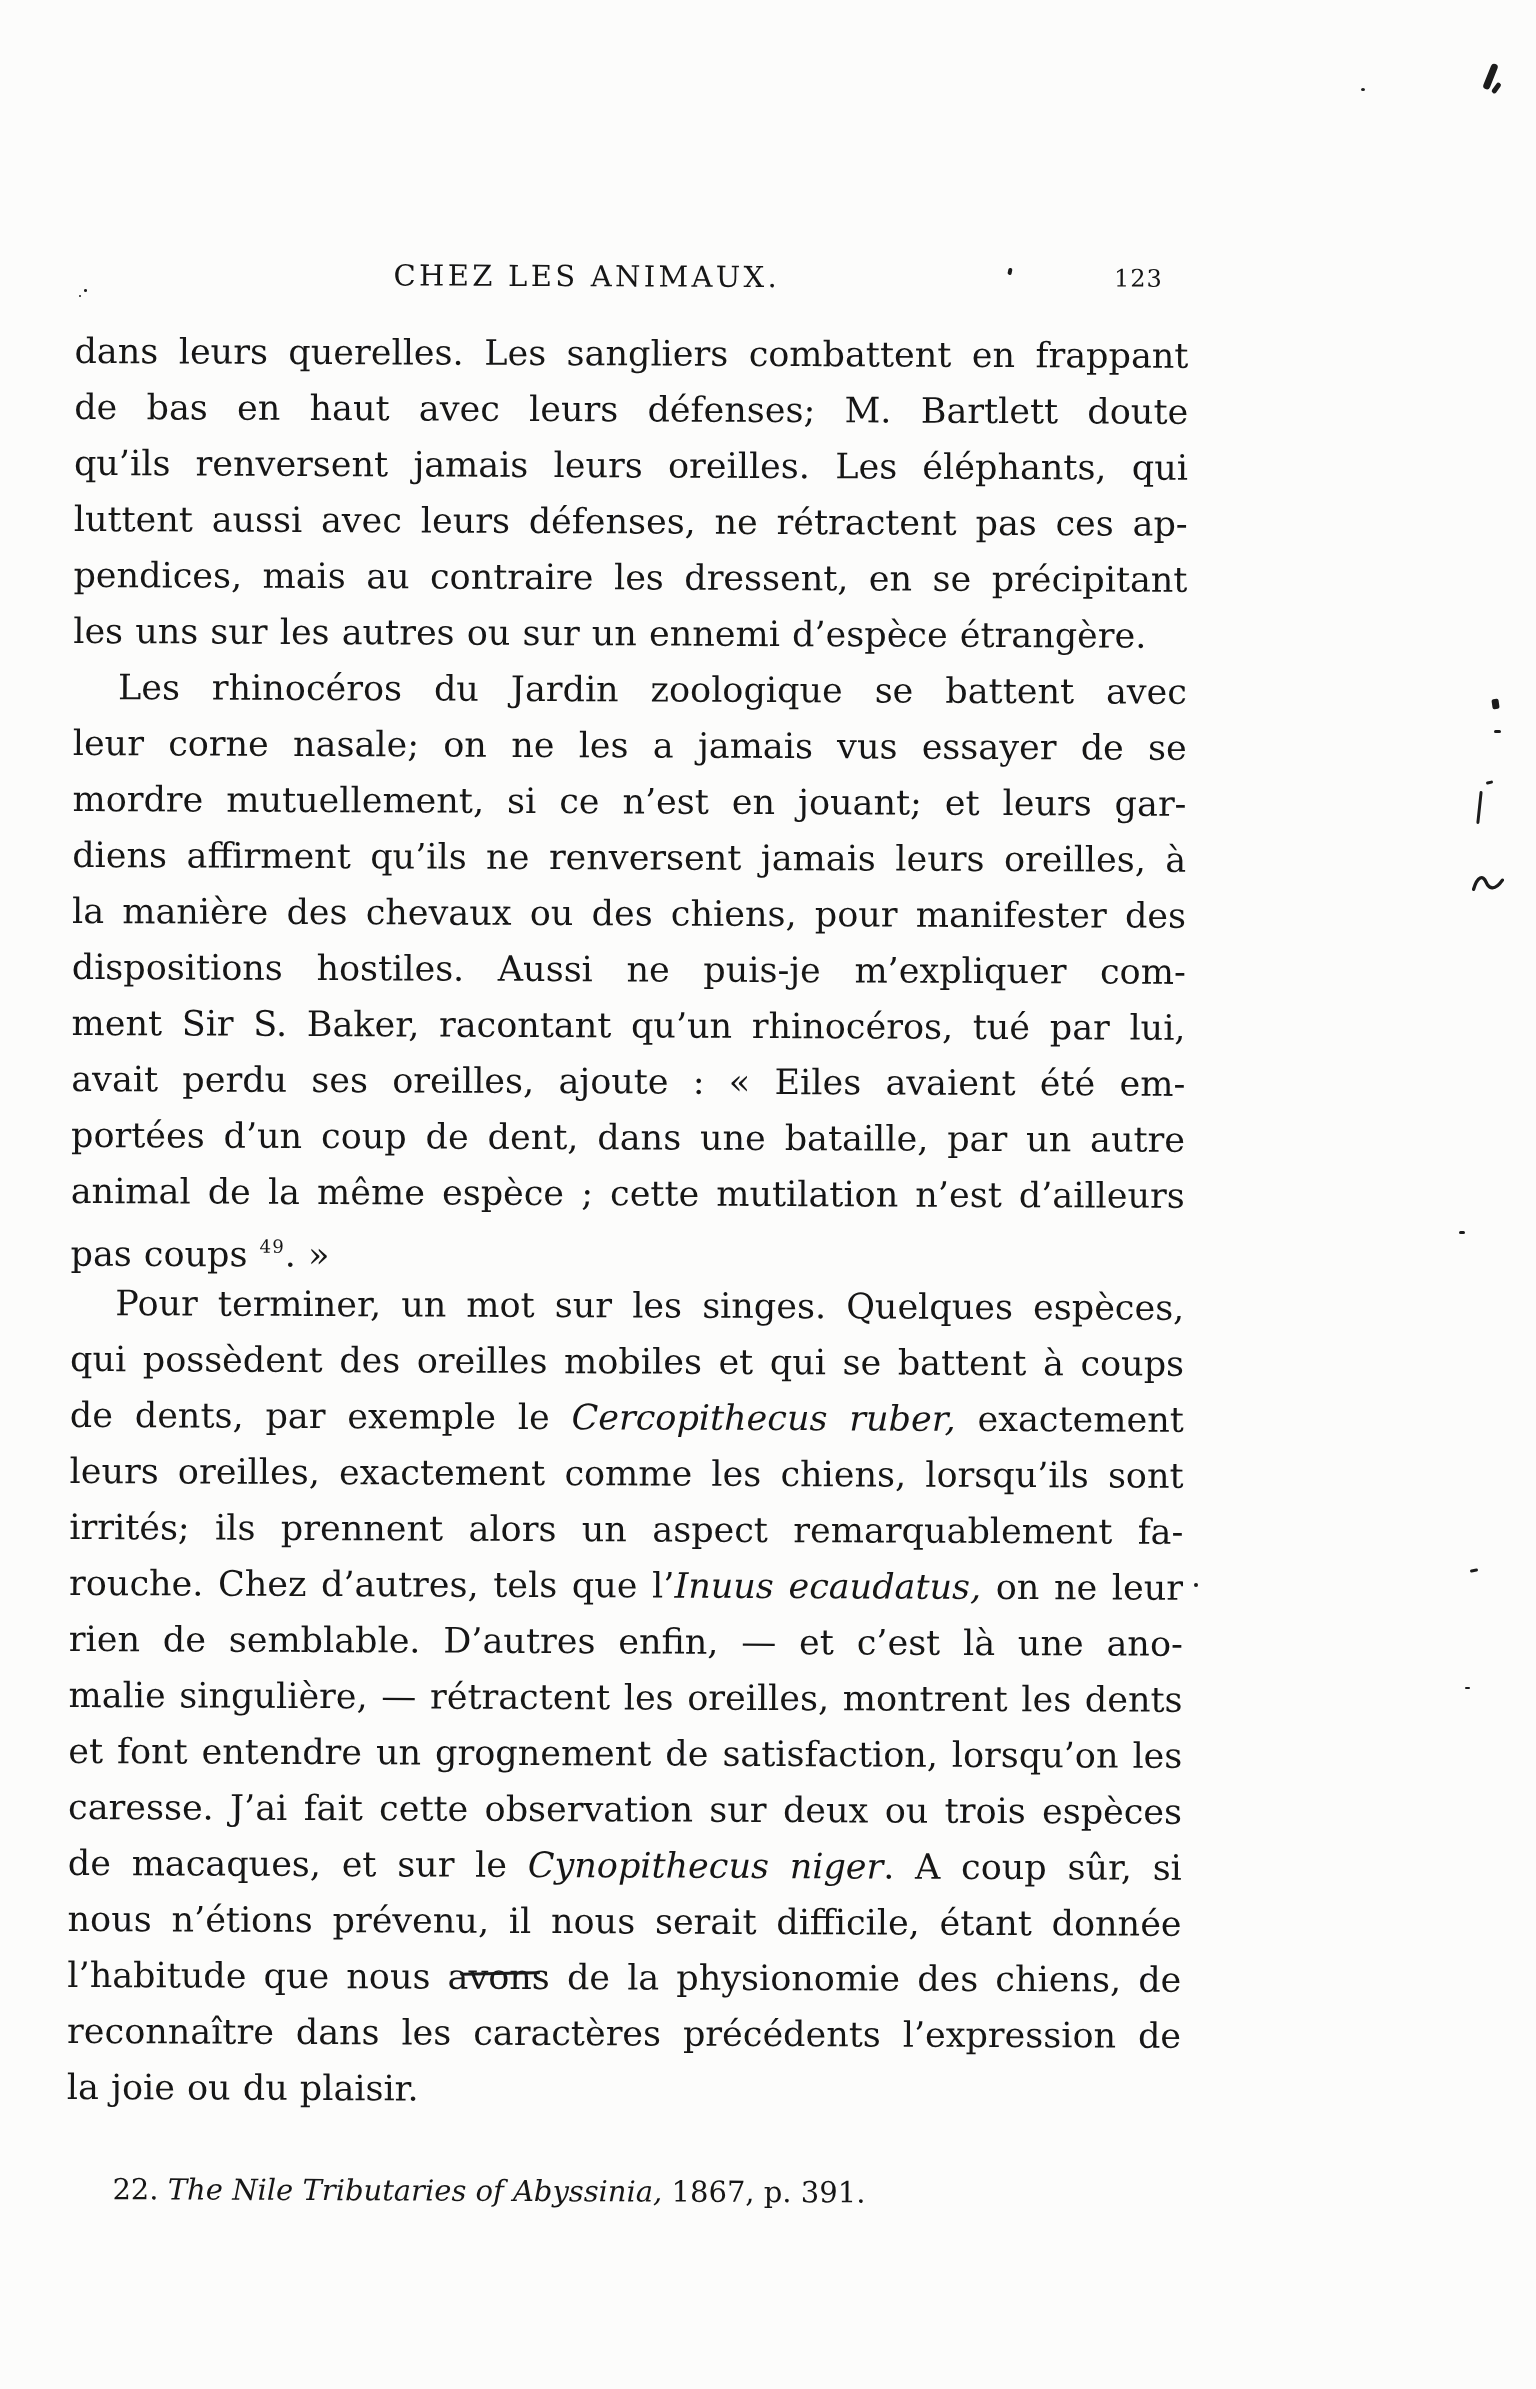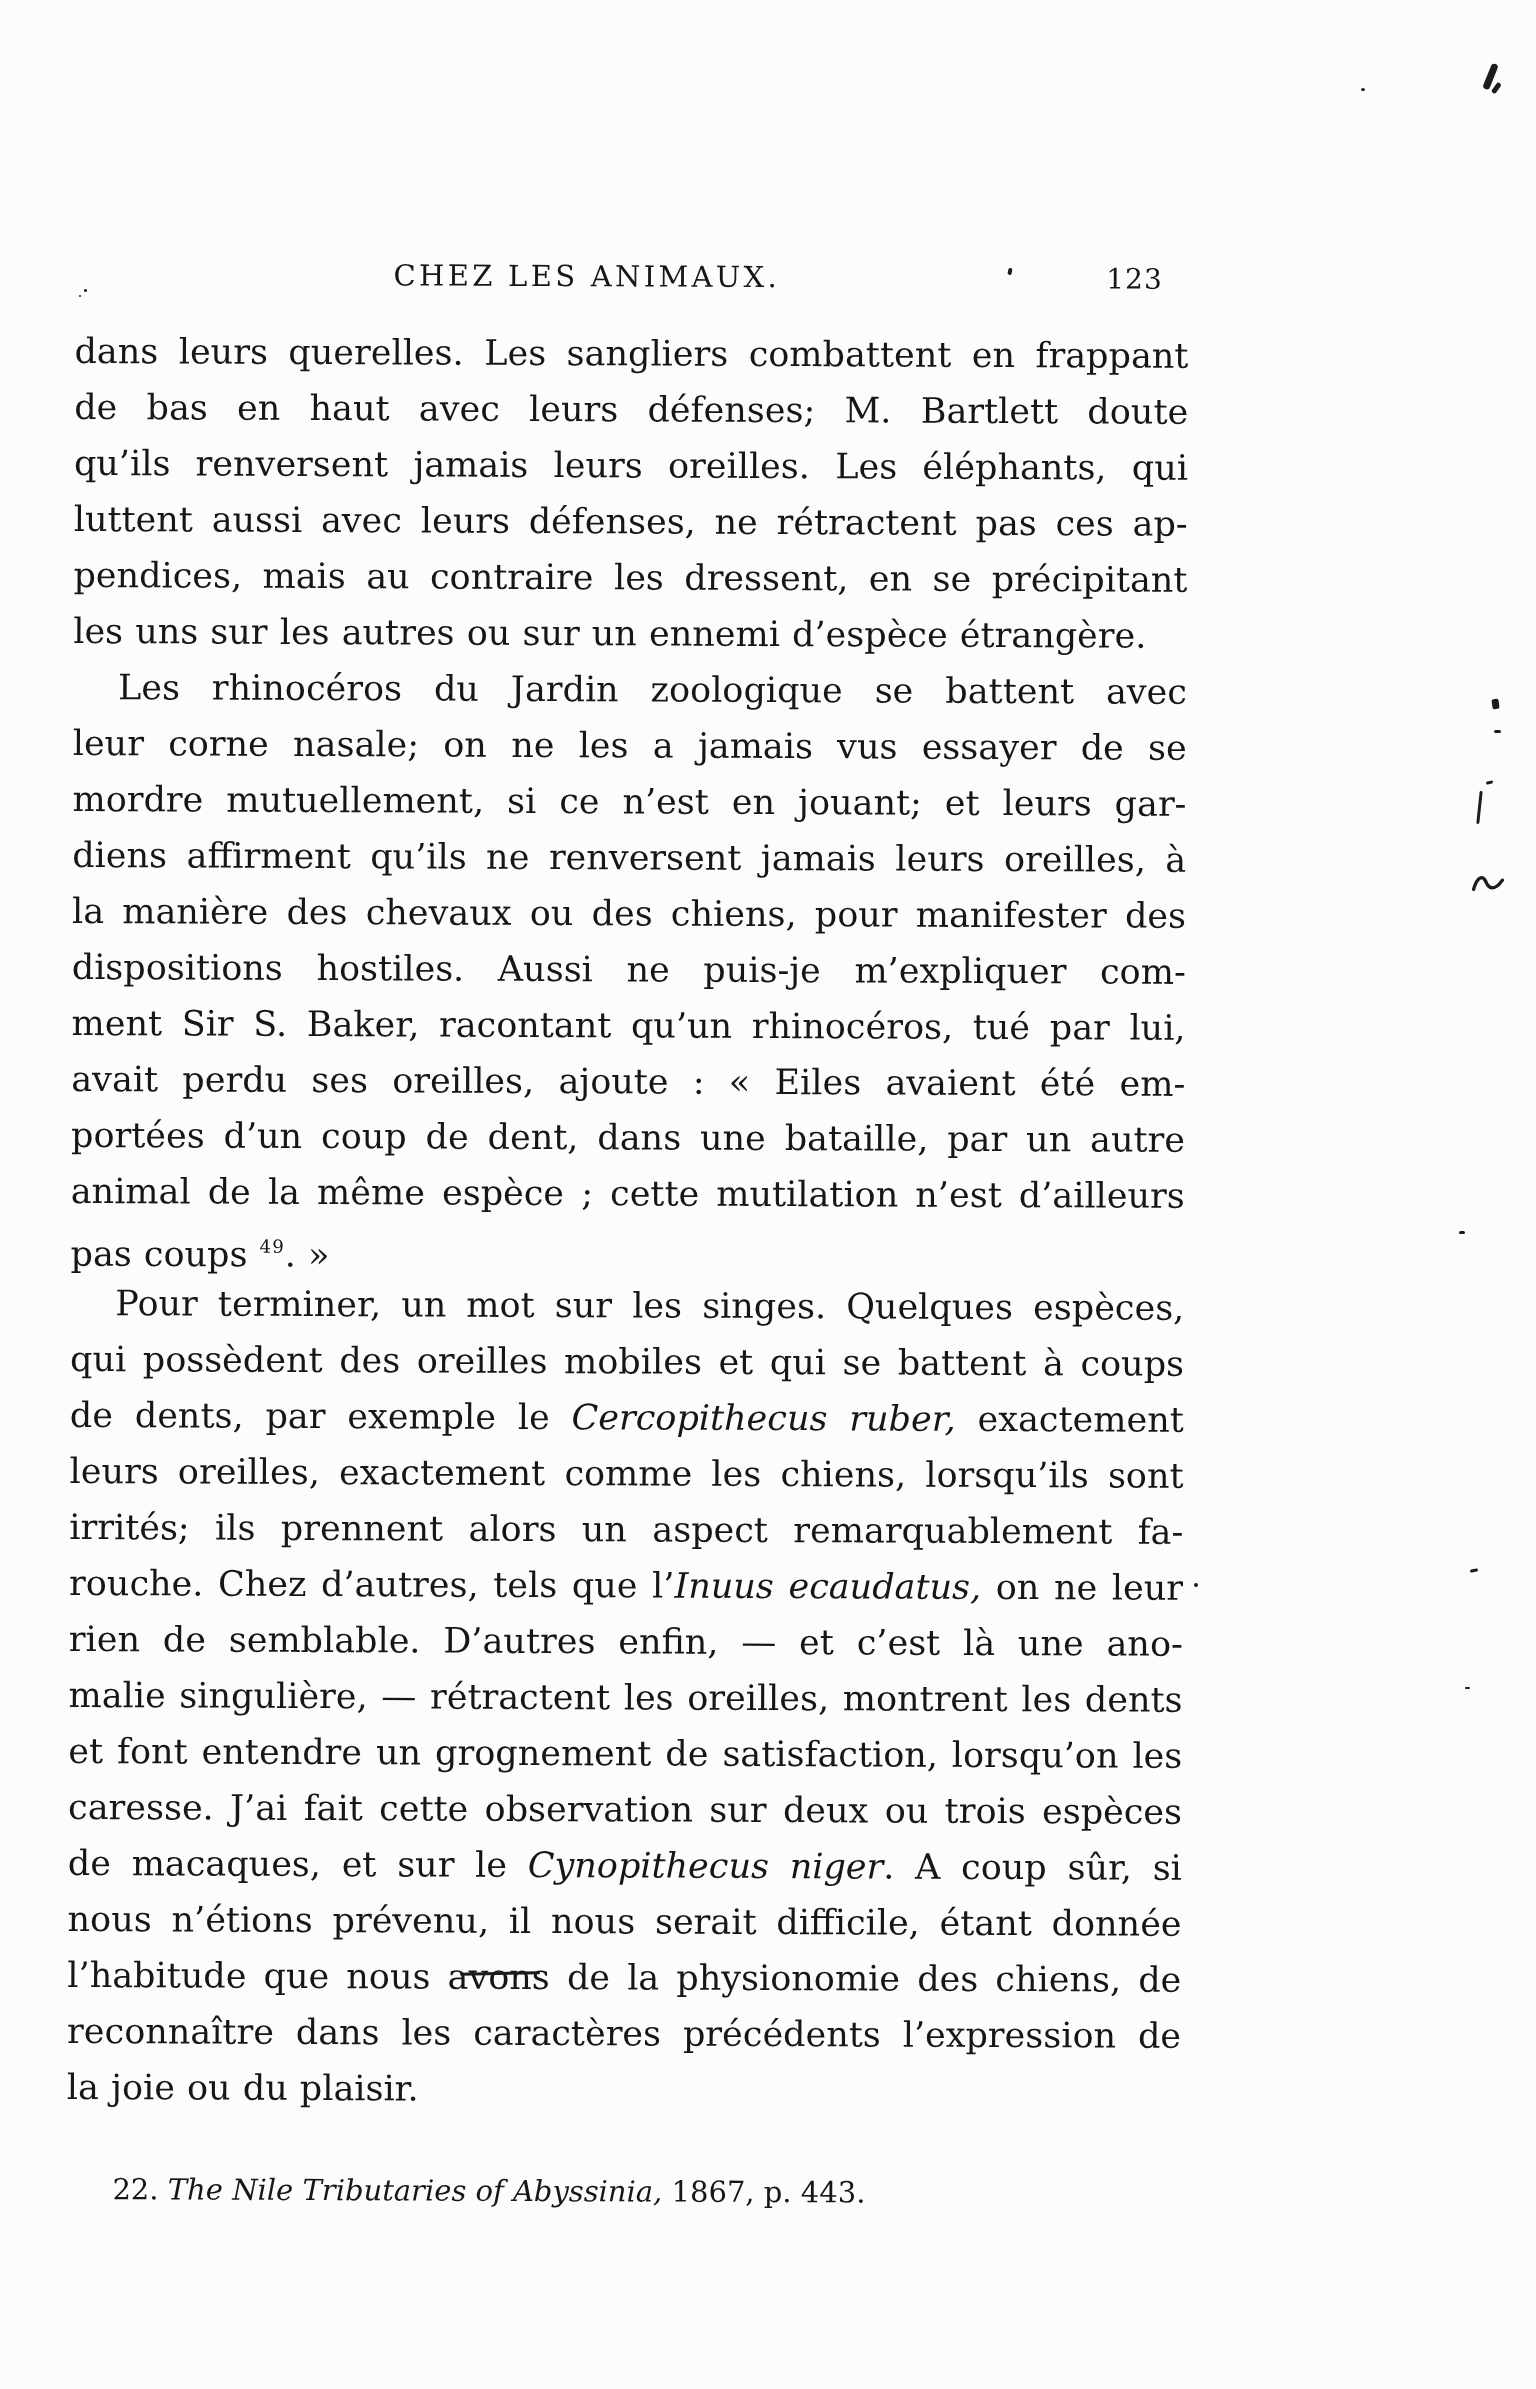--- a/index.html
+++ b/index.html
@@ -39,21 +39,21 @@
     width: 100%;
     text-align: center;
     letter-spacing: 3.3px;
     transform: translateX(-45px);
     white-space: nowrap;
   }
   .page-number {
     position: absolute;
     right: 26px;
     top: 0;
-    font-size: 28px;
+    font-size: 24px;
     letter-spacing: 1px;
   }
 
   .body-text {
     position: absolute;
     top: 323px;
     left: 0;
     width: 1114px;
     font-size: 35px;
   }
@@ -134,21 +134,21 @@
         <div class="line"><span>malie singulière, — rétractent les oreilles, montrent les dents</span></div>
         <div class="line"><span>et font entendre un grognement de satisfaction, lorsqu’on les</span></div>
         <div class="line"><span>caresse. J’ai fait cette observation sur deux ou trois espèces</span></div>
         <div class="line"><span>de macaques, et sur le </span><i>Cynopithecus niger</i><span>. A coup sûr, si</span></div>
         <div class="line"><span>nous n’étions prévenu, il nous serait difficile, étant donnée</span></div>
         <div class="line"><span>l’habitude que nous avons de la physionomie des chiens, de</span></div>
         <div class="line"><span>reconnaître dans les caractères précédents l’expression de</span></div>
         <div class="line last"><span>la joie ou du plaisir.</span></div>
       </div>
 
-    <div class="footnote"><span>22. </span><i>The Nile Tributaries of Abyssinia,</i><span> 1867, p. 443.</span></div>
+    <div class="footnote"><span>22. </span><i>The Nile Tributaries of Abyssinia,</i><span> 1867, p. 391.</span></div>
 
   </div>
 
   <div class="ink" style="left:1487px; top:63px; width:6.7px; height:27px; transform:rotate(22deg); border-radius:3.8px;"></div>
   <div class="ink" style="left:1494px; top:82px; width:4.8px; height:11.5px; transform:rotate(36deg); border-radius:2.4px;"></div>
   <div class="ink" style="left:1361px; top:88px; width:4.3px; height:3.3px; border-radius:50%;"></div>
   <div class="ink" style="left:1008px; top:268px; width:4.3px; height:6.7px; transform:rotate(12deg);"></div>
   <div class="ink" style="left:84px; top:289px; width:3.3px; height:2.9px; border-radius:50%;"></div>
   <div class="ink" style="left:79px; top:295px; width:2.4px; height:2.4px; border-radius:50%;"></div>
   <div class="ink" style="left:1492px; top:699px; width:7.2px; height:9.6px; transform:rotate(-8deg);"></div>

